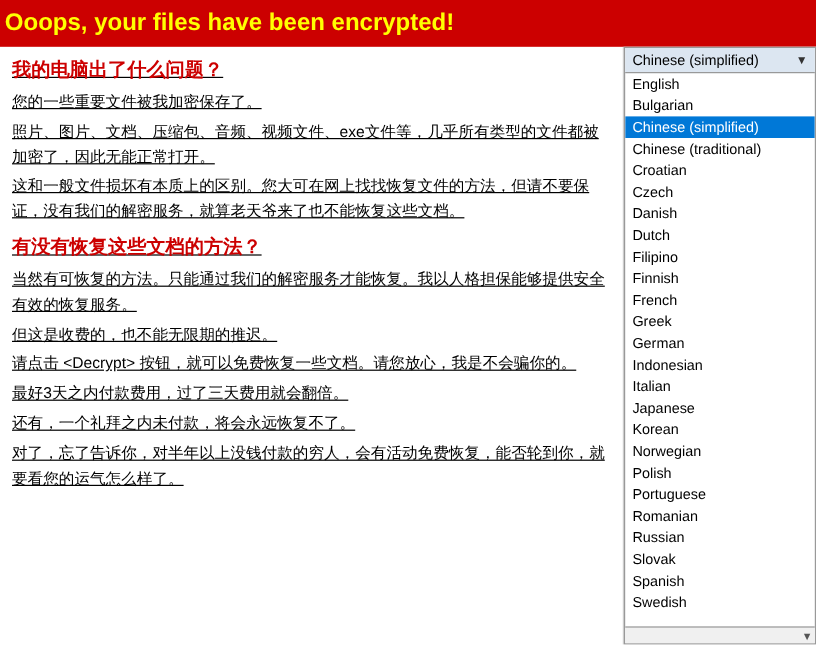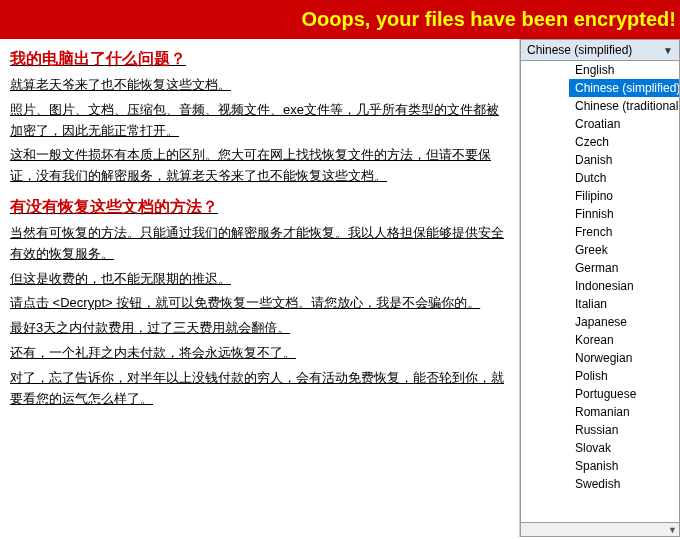--- a/index.html
+++ b/index.html
@@ -12,21 +12,21 @@
       width: 680px;
       height: 540px;
       font-family: Arial, sans-serif;
       overflow: hidden;
       background: #fff;
     }
 
     .header {
       background-color: #cc0000;
       color: #ffff00;
-      text-align: right;
+      text-align: left;
       padding: 8px 4px;
       font-size: 20px;
       font-weight: bold;
     }
 
     .main-container {
       display: flex;
       height: calc(540px - 42px);
     }
 
@@ -81,21 +81,20 @@
 
     .dropdown-arrow {
       font-size: 10px;
       color: #333;
     }
 
     .language-list {
       list-style: none;
       overflow-y: auto;
       flex: 1;
-      margin-left: 48px;
     }
 
     .language-list li {
       padding: 2px 6px;
       font-size: 12px;
       cursor: pointer;
       white-space: nowrap;
     }
 
     .language-list li.selected {
@@ -143,40 +142,41 @@
 </head>
 <body>
 
 <div class="header">
   <span>Ooops, your files have been encrypted!</span>
 </div>
 
 <div class="main-container">
   <div class="content-area">
     <div class="section-title">我的电脑出了什么问题？</div>
-    <div class="content-text">就算老天爷来了也不能恢复这些文档。</div>
+    <div class="content-text">您的一些重要文件被我加密保存了。</div>
     <div class="content-text">照片、图片、文档、压缩包、音频、视频文件、exe文件等，几乎所有类型的文件都被加密了，因此无能正常打开。</div>
     <div class="content-text">这和一般文件损坏有本质上的区别。您大可在网上找找恢复文件的方法，但请不要保证，没有我们的解密服务，就算老天爷来了也不能恢复这些文档。</div>
 
     <div class="section-title">有没有恢复这些文档的方法？</div>
     <div class="content-text">当然有可恢复的方法。只能通过我们的解密服务才能恢复。我以人格担保能够提供安全有效的恢复服务。</div>
     <div class="content-text">但这是收费的，也不能无限期的推迟。</div>
     <div class="content-text">请点击 &lt;Decrypt&gt; 按钮，就可以免费恢复一些文档。请您放心，我是不会骗你的。</div>
     <div class="content-text">最好3天之内付款费用，过了三天费用就会翻倍。</div>
     <div class="content-text">还有，一个礼拜之内未付款，将会永远恢复不了。</div>
     <div class="content-text">对了，忘了告诉你，对半年以上没钱付款的穷人，会有活动免费恢复，能否轮到你，就要看您的运气怎么样了。</div>
   </div>
 
   <div class="sidebar">
     <div class="dropdown-header">
       <span>Chinese (simplified)</span>
       <span class="dropdown-arrow">▼</span>
     </div>
     <ul class="language-list" id="lang-list">
     <li>English</li>
+        <li>Bulgarian</li>
         <li class="selected">Chinese (simplified)</li>
         <li>Chinese (traditional)</li>
         <li>Croatian</li>
         <li>Czech</li>
         <li>Danish</li>
         <li>Dutch</li>
         <li>Filipino</li>
         <li>Finnish</li>
         <li>French</li>
         <li>Greek</li>

